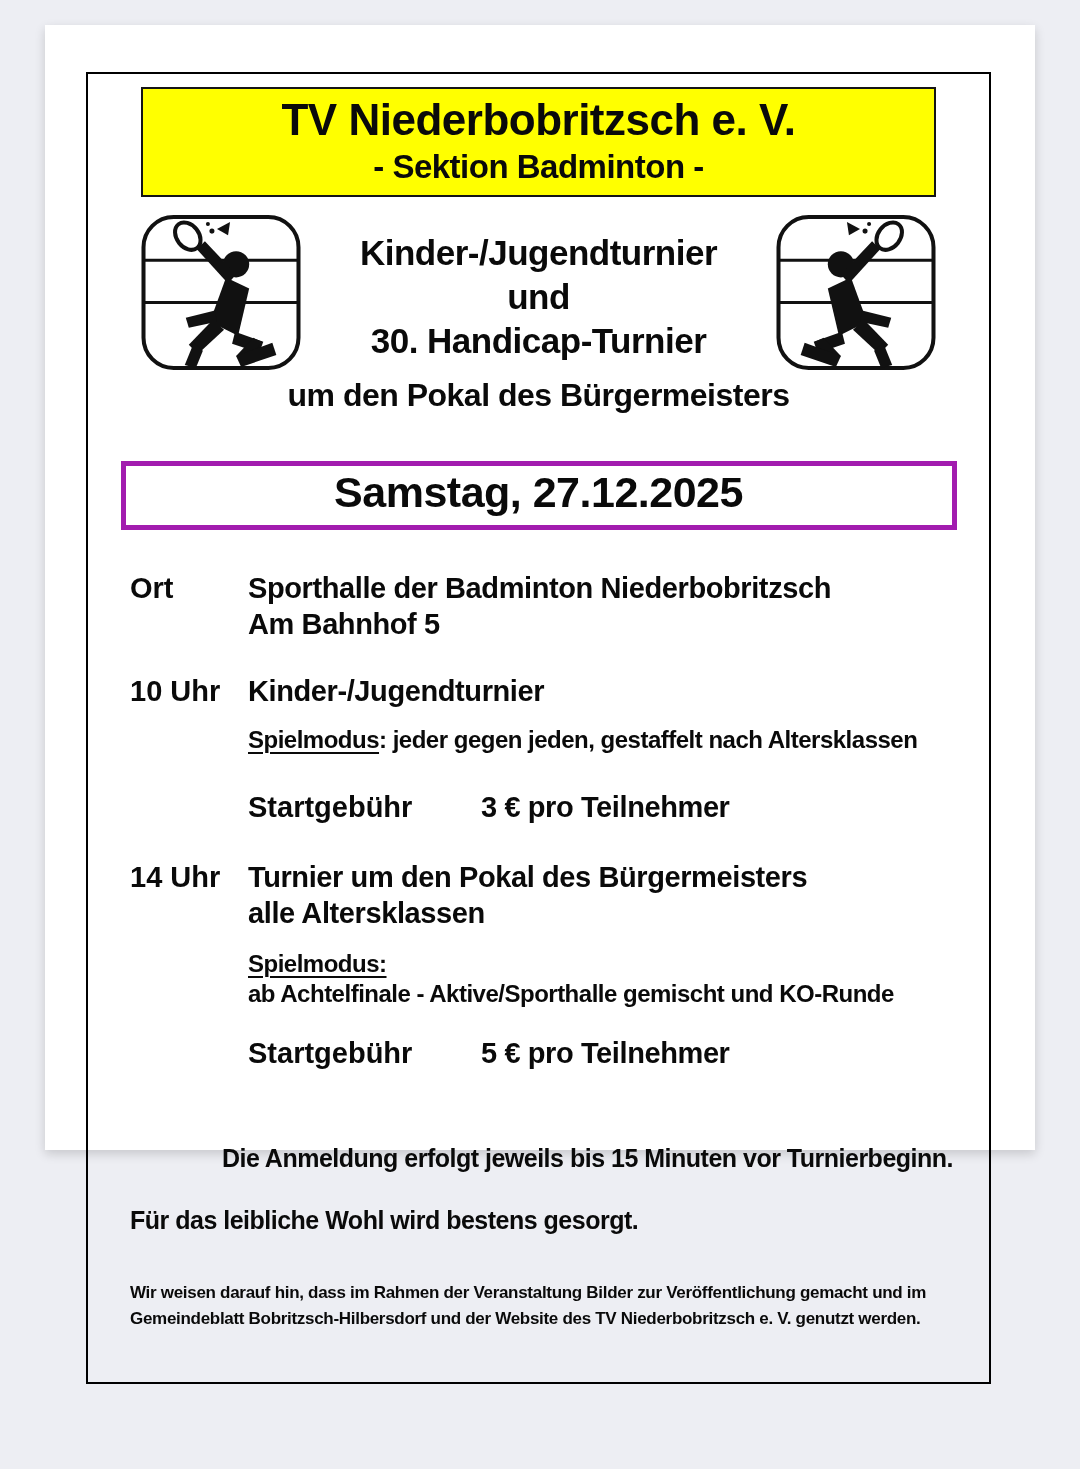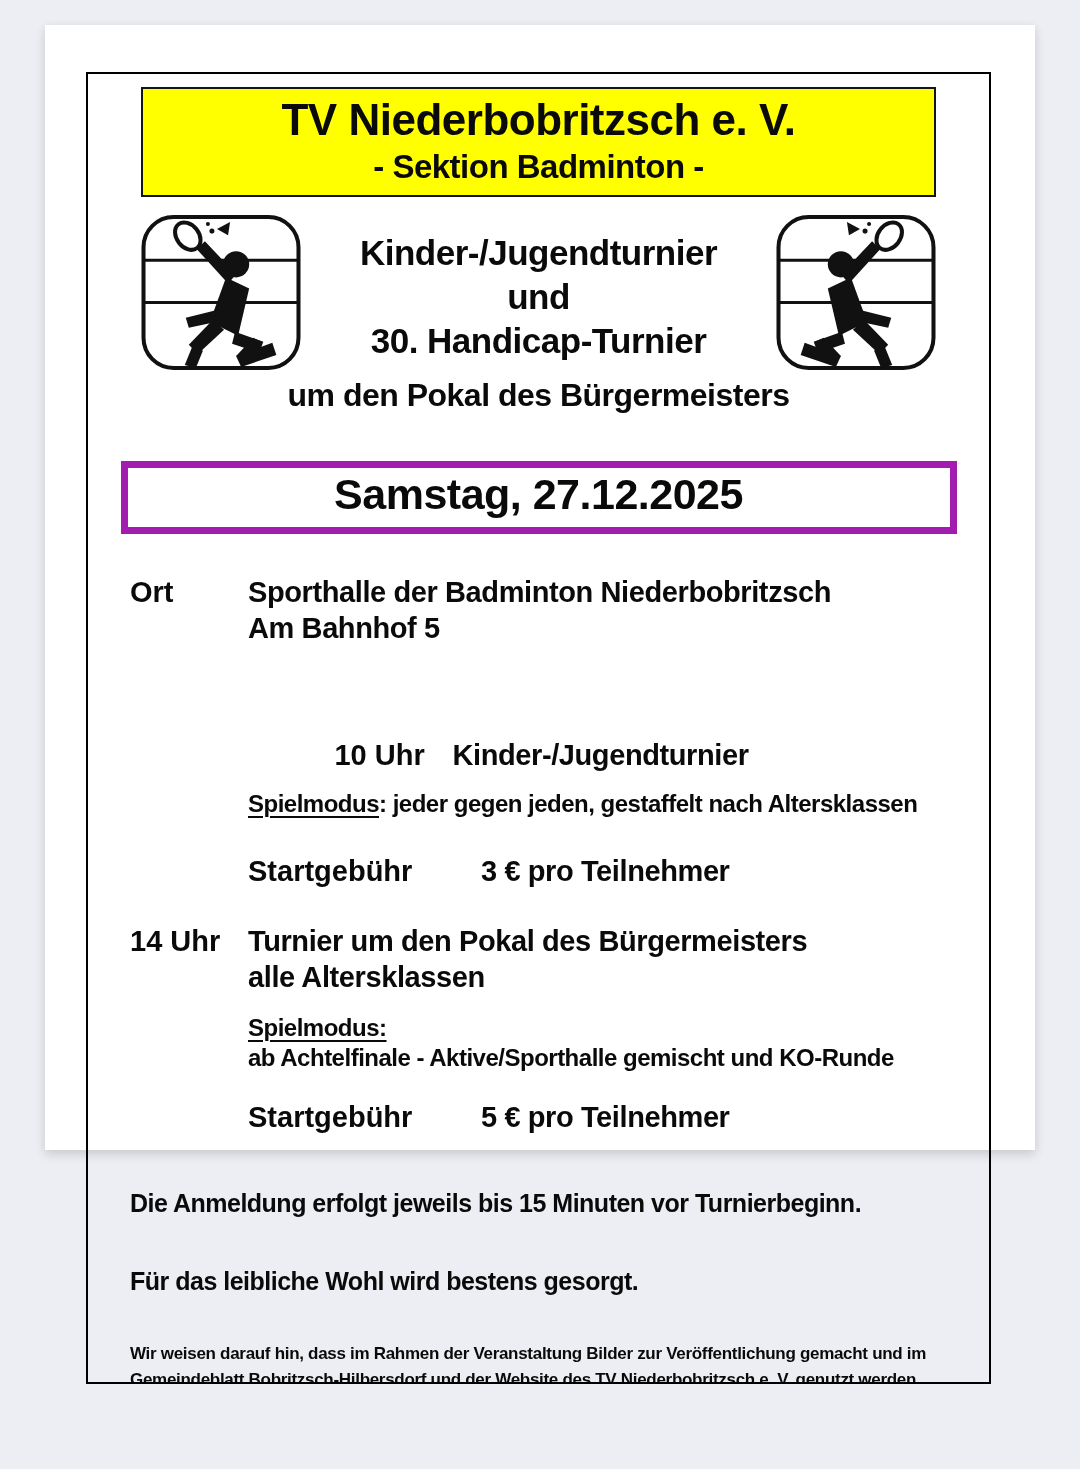--- a/index.html
+++ b/index.html
@@ -50,46 +50,46 @@
     text-align: center; padding-top: 8px;
   }
   .hero-line { font-size: 35px; font-weight: bold; line-height: 44px; letter-spacing: -0.5px; }
   .hero-sub {
     text-align: center; font-size: 32px; font-weight: bold;
     line-height: 42px; margin-top: 3px; letter-spacing: -0.5px;
   }
   
   .date-box {
     width: 836px; margin: 45px auto 0;
-    border: 7px solid #a21caf; box-sizing: border-box;
+    border: 5px solid #a21caf; box-sizing: border-box;
     text-align: center;
     font-size: 43px; font-weight: bold;
     padding: 2px 0 8px; letter-spacing: -0.5px;
   }
   
   .body { padding: 40px 36px 0 42px; }
   .row { display: flex; align-items: flex-start; }
   .row-label { width: 118px; flex: 0 0 auto; font-size: 29px; font-weight: bold; line-height: 36px; }
   .row-content { font-size: 29px; font-weight: bold; line-height: 36px; letter-spacing: -0.4px; white-space: nowrap; }
   .indent { margin-left: 118px; }
   .mode-line { font-size: 24px; font-weight: bold; line-height: 30px; letter-spacing: -0.5px; white-space: nowrap; }
   .u { text-decoration: underline; text-decoration-thickness: 2px; text-underline-offset: 4px; }
   .fee-row { display: flex; }
   .fee-label { width: 233px; flex: 0 0 auto; font-size: 29px; font-weight: bold; line-height: 36px; }
   .fee-value { font-size: 29px; font-weight: bold; line-height: 36px; letter-spacing: -0.4px; white-space: nowrap; }
   .note { font-size: 25px; font-weight: bold; line-height: 32px; letter-spacing: -0.5px; white-space: nowrap; }
   .fine-print { font-size: 17px; font-weight: bold; line-height: 26px; letter-spacing: -0.3px; white-space: nowrap; }
   .mt-16 { margin-top: 16px; }
   .mt-18 { margin-top: 18px; }
   .mt-26 { margin-top: 26px; }
-  .mt-30 { margin-top: 46px; }
+  .mt-30 { margin-top: 30px; }
   .mt-34 { margin-top: 34px; }
   .mt-44 { margin-top: 44px; }
-  .mt-48 { margin-top: 52px; }
-  .mt-68 { margin-top: 91px; justify-content: center; }
+  .mt-48 { margin-top: 71px; text-align: right; }
+  .mt-68 { margin-top: 31px; }
 </style>
 </head>
 <body>
 
 <div class="sheet">
   <div class="frame">
 
     <div class="banner">
       <div class="banner-title">TV Niederbobritzsch e. V.</div>
       <div class="banner-subtitle">- Sektion Badminton -</div>

